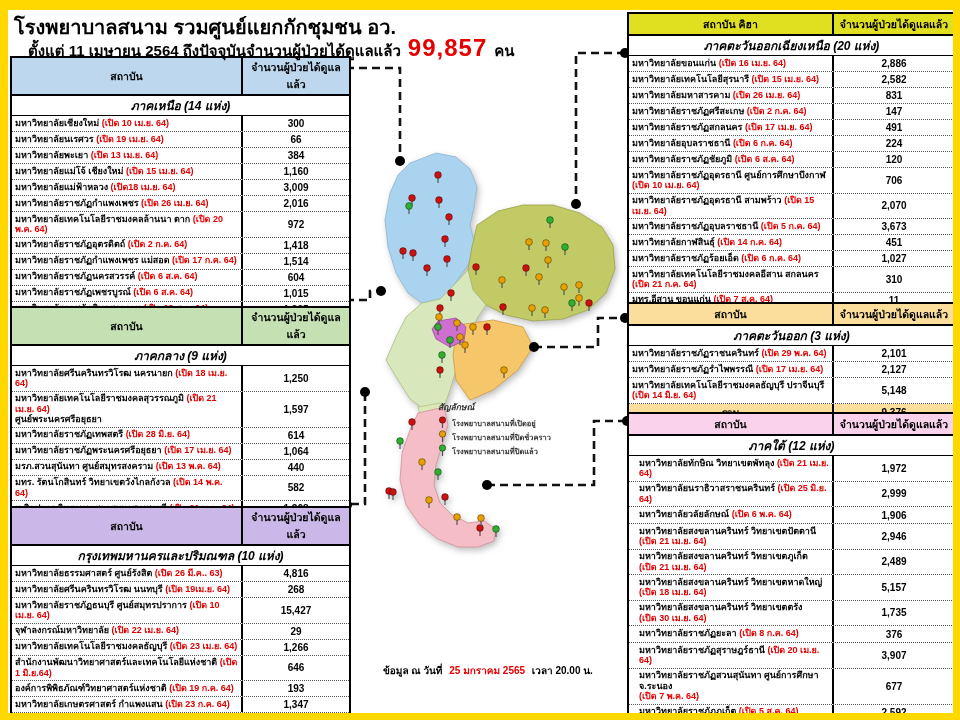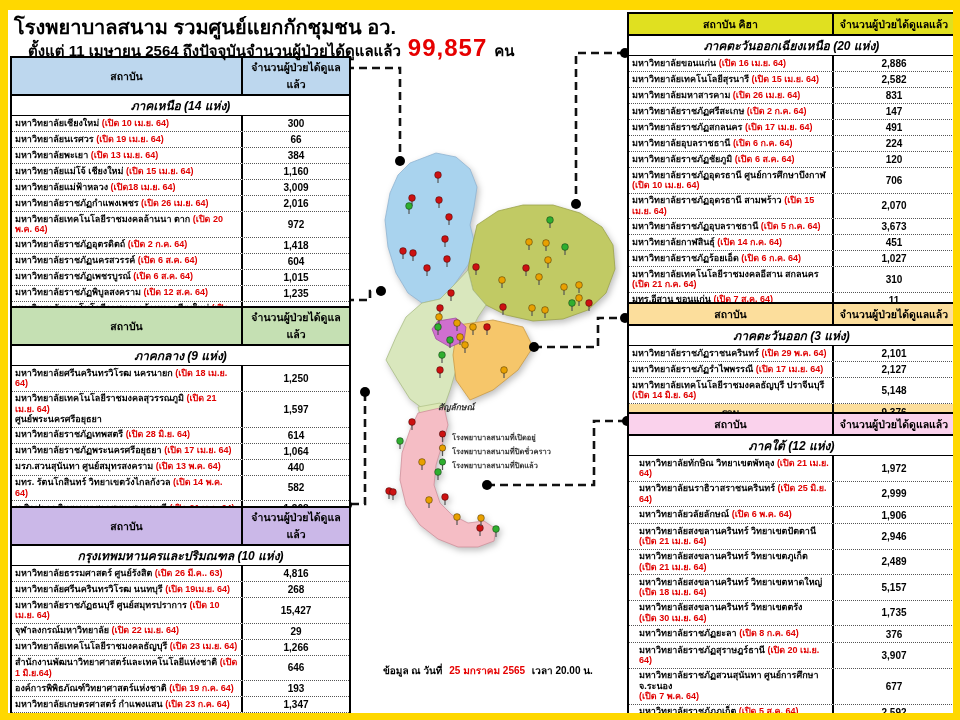--- a/index.html
+++ b/index.html
@@ -37,21 +37,21 @@
   .idate{color:#E00000;}
   .block{display:block;}
   .ttotal{background:var(--hdr);min-height:17px;}
   .ttotal .cname,.ttotal .cval{display:flex;align-items:center;justify-content:center;font-size:10px;}
 
   
   #map{position:absolute;left:348px;top:55px;width:280px;height:612px;z-index:4;
        filter:drop-shadow(2px 3px 3px rgba(0,0,0,.25));}
   #connectors{position:absolute;left:0;top:0;width:960px;height:720px;pointer-events:none;z-index:5;}
   .legend{position:absolute;left:438px;top:400px;width:190px;z-index:6;color:#333;}
-  .legend-title{font-size:8.5px;font-weight:bold;font-style:italic;margin-bottom:16px;}
+  .legend-title{font-size:8.5px;font-weight:bold;font-style:italic;margin-bottom:2px;}
   .legend-item{display:flex;align-items:center;gap:5px;margin:1px 0;font-size:7.5px;font-weight:bold;}
   .footer{position:absolute;left:383px;top:663px;font-size:10px;font-weight:bold;color:#000;
           white-space:nowrap;z-index:20;}
   .footer .hl{color:#E60000;padding:0 4px;}
 </style>
 </head>
 <body>
 
 <div class="title">โรงพยาบาลสนาม รวมศูนย์แยกกักชุมชน อว.</div>
 <div class="subtitle">
@@ -90,20 +90,24 @@
       <div class="cname"><span class="iname">มหาวิทยาลัยราชภัฏกำแพงเพชร</span> <span class="idate">(เปิด 26 เม.ย. 64)</span></div>
       <div class="cval">2,016</div>
     </div>
     <div class="trow tdata">
       <div class="cname"><span class="iname">มหาวิทยาลัยเทคโนโลยีราชมงคลล้านนา  ตาก</span> <span class="idate">(เปิด 20 พ.ค. 64)</span></div>
       <div class="cval">972</div>
     </div>
     <div class="trow tdata">
       <div class="cname"><span class="iname">มหาวิทยาลัยราชภัฏอุตรดิตถ์</span> <span class="idate">(เปิด 2 ก.ค. 64)</span></div>
       <div class="cval">1,418</div>
+    </div>
+    <div class="trow tdata">
+      <div class="cname"><span class="iname">มหาวิทยาลัยราชภัฏกำแพงเพชร  แม่สอด</span> <span class="idate">(เปิด 17 ก.ค.  64)</span></div>
+      <div class="cval">1,514</div>
     </div>
     <div class="trow tdata">
       <div class="cname"><span class="iname">มหาวิทยาลัยราชภัฏนครสวรรค์</span> <span class="idate">(เปิด 6 ส.ค. 64)</span></div>
       <div class="cval">604</div>
     </div>
     <div class="trow tdata">
       <div class="cname"><span class="iname">มหาวิทยาลัยราชภัฏเพชรบูรณ์</span> <span class="idate">(เปิด 6 ส.ค. 64)</span></div>
       <div class="cval">1,015</div>
     </div>
     <div class="trow tdata">

